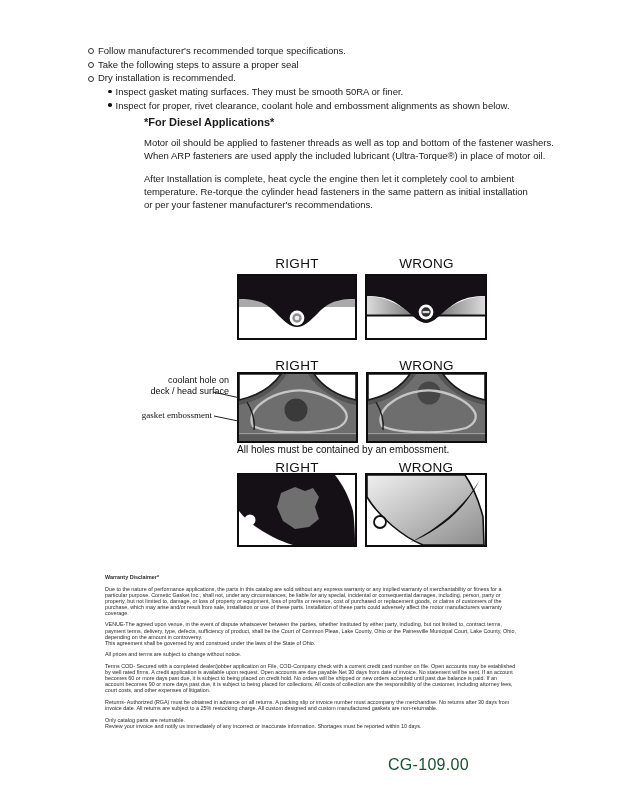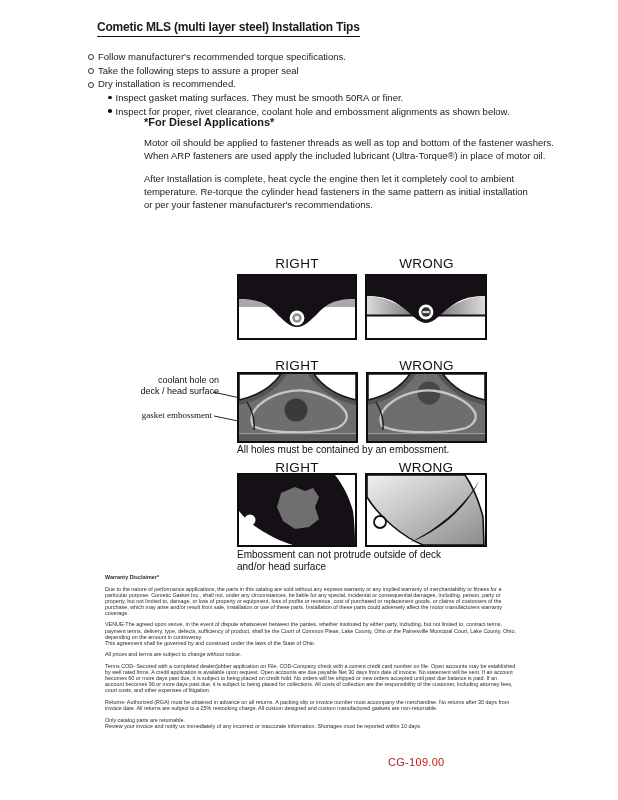--- a/index.html
+++ b/index.html
@@ -3,21 +3,21 @@
 <meta charset="utf-8">
 <style>
   html,body{margin:0;padding:0;background:#fff;}
   .page{position:relative;width:618px;height:800px;background:#ffffff;overflow:hidden;
         font-family:"Liberation Sans","DejaVu Sans",sans-serif;color:#1a1a1a;}
   .pre{white-space:pre-line;}
 
   
   .title{position:absolute;left:97px;top:20px;font-size:12px;font-weight:bold;letter-spacing:-0.2px;
          border-bottom:1.6px solid #111;padding-bottom:2px;display:inline-block;}
-  .bullets{position:absolute;left:88px;top:50px;width:470px;font-size:9.5px;line-height:13.7px;}
+  .bullets{position:absolute;left:88px;top:44px;width:470px;font-size:9.5px;line-height:13.7px;}
   .b-row{display:flex;align-items:flex-start;}
   .o-marker{flex:0 0 auto;width:4px;height:4px;border:1px solid #333;border-radius:50%;
             margin:4.2px 4px 0 0;}
   .sub{margin-left:20px;}
   .dot-marker{flex:0 0 auto;width:3.6px;height:3.6px;background:#111;border-radius:50%;
               margin:4.6px 4px 0 0;}
 
   .diesel{position:absolute;left:97px;top:116px;width:470px;margin-left:47px;}
   .diesel-h{font-size:11px;font-weight:bold;margin:0 0 8px 0;}
   .bodyp{font-size:9.5px;line-height:13px;margin:0 0 10px 0;}
@@ -31,28 +31,27 @@
   .figbox svg{display:block;}
   .cap{position:absolute;font-size:10px;line-height:11.5px;color:#111;}
   .ann{position:absolute;width:117px;text-align:right;font-size:9px;line-height:10.5px;color:#111;}
   .leaders{position:absolute;left:0;top:0;pointer-events:none;}
 
   
   .fineprint{position:absolute;left:105px;top:574px;width:412px;color:#2b2b2b;}
   .fp-h{font-size:5.4px;font-weight:bold;margin:0 0 5.5px 0;}
   .fp{font-size:5.4px;line-height:6.1px;margin:0 0 5.5px 0;}
 
-  .page-code{position:absolute;left:388px;top:756px;font-size:11px;color:#b91c1c;letter-spacing:0.3px;}
+  .page-code{position:absolute;left:388px;top:756px;font-size:16px;color:#14532d;letter-spacing:0.3px;}
 </style>
 </head>
 <body>
 
 <div class="page">
 
-  <div class="title">Cometic MLS (multi layer steel) Installation Tips</div>
 
   <div class="bullets">
     <div class="b-row">
       <span class="o-marker"></span>
       <span>Follow manufacturer's recommended torque specifications.</span>
     </div>
     <div class="b-row">
       <span class="o-marker"></span>
       <span>Take the following steps to assure a proper seal</span>
     </div>
@@ -116,21 +115,21 @@
         <circle cx="61" cy="38" r="7.4" fill="#ffffff"></circle>
         <circle cx="61" cy="38" r="4.7" fill="#2e2e2e"></circle>
         <rect x="57.6" y="36.9" width="6.8" height="2.3" fill="#d9d9d9"></rect>
         <rect x="1" y="1" width="120" height="64" fill="none" stroke="#0d0d0d" stroke-width="2"></rect>
       </svg>
     </div>
 
     <div class="fig-label" style="left:237px;top:103px;">RIGHT</div>
     <div class="fig-label" style="left:366px;top:103px;width:121px;">WRONG</div>
 
-    <div class="ann pre" style="left:102px;top:120px;">coolant hole on
+    <div class="ann pre" style="left:112px;top:120px;">coolant hole on
 deck / head surface</div>
     <div class="ann" style="left:95px;top:155px;font-family:Liberation Serif, serif;">gasket embossment</div>
     <svg class="leaders" width="618" height="335">
       <line x1="213" y1="137" x2="294" y2="155" stroke="#222" stroke-width="1"></line>
       <line x1="214" y1="161" x2="267" y2="172" stroke="#222" stroke-width="1"></line>
     </svg>
 
     <div class="figbox" style="left:237px;top:117px;">
       <svg width="121" height="71" viewBox="0 0 121 71">
         <rect x="0" y="0" width="121" height="71" fill="#6e6e6e"></rect>
@@ -183,22 +182,20 @@
               <stop offset="1" stop-color="#8c8c8c"></stop>
           </linearGradient>
         </defs>
         <rect x="0" y="0" width="122" height="74" fill="#ffffff"></rect>
         <path d="M2,2 H100 C108,14 114,28 118,44 L119,72 H58 C38,64 14,44 2,24 Z" fill="url(#g3)" stroke="#111" stroke-width="1.6"></path>
         <path d="M114,8 C100,32 76,54 44,70 C74,58 98,38 112,12 Z" fill="#111111"></path>
         <circle cx="15" cy="49" r="6" fill="#ffffff" stroke="#111" stroke-width="1.8"></circle>
         <rect x="1" y="1" width="120" height="72" fill="none" stroke="#0d0d0d" stroke-width="2"></rect>
       </svg>
     </div>
-    <div class="cap pre" style="left:237px;top:294px;">Embossment can not protrude outside of deck
-and/or head surface</div>
   </div>
 
   <div class="fineprint">
     <div class="fp-h">Warranty Disclaimer*</div>
     <p class="fp">Due to the nature of performance applications, the parts in this catalog are sold without any express warranty or any implied warranty of merchantability or fitness for a particular purpose.  Cometic Gasket Inc., shall not, under any circumstances, be liable for any special, incidental or consequential damages, including, person, party or property, but not limited to, damage, or loss of property or equipment, loss of profits or revenue, cost of purchased or replacement goods, or claims of customers of the purchase, which may arise and/or result from sale, installation or use of these parts.  Installation of these parts could adversely affect the motor manufacturers warranty coverage.</p>
     <p class="fp pre">VENUE-The agreed upon venue, in the event of dispute whatsoever between the parties, whether instituted by either party, including, but not limited to, contract terms, payment terms, delivery, type, defects, sufficiency of product, shall be the Court of Common Pleas, Lake County, Ohio or the Painesville Municipal Court, Lake County, Ohio, depending on the amount in controversy.
 This agreement shall be governed by and construed under the laws of the State of Ohio.</p>
     <p class="fp">All prices and terms are subject to change without notice.</p>
     <p class="fp">Terms COD- Secured with a completed dealer/jobber application on File, COD-Company check with a current credit card number on file.  Open accounts may be established by well rated firms.  A credit application is available upon request.  Open accounts are due payable Net 30 days from date of invoice.  No statement will be sent.  If an account becomes 60 or more days past due, it is subject to being placed on credit hold.  No orders will be shipped or new orders accepted until past due balance is paid.  If an account becomes 90 or more days past due, it is subject to being placed for collections.  All costs of collection are the responsibility of the customer, including attorney fees, court costs, and other expenses of litigation.</p>
     <p class="fp">Returns- Authorized (RGA) must be obtained in advance on all returns.  A packing slip or invoice number must accompany the merchandise.  No returns after 30 days from invoice date.  All returns are subject to a 25% restocking charge.  All custom designed and custom manufactured gaskets are non-returnable.</p>

